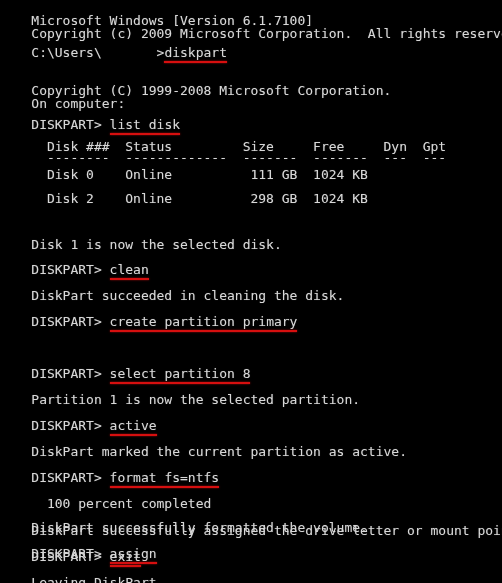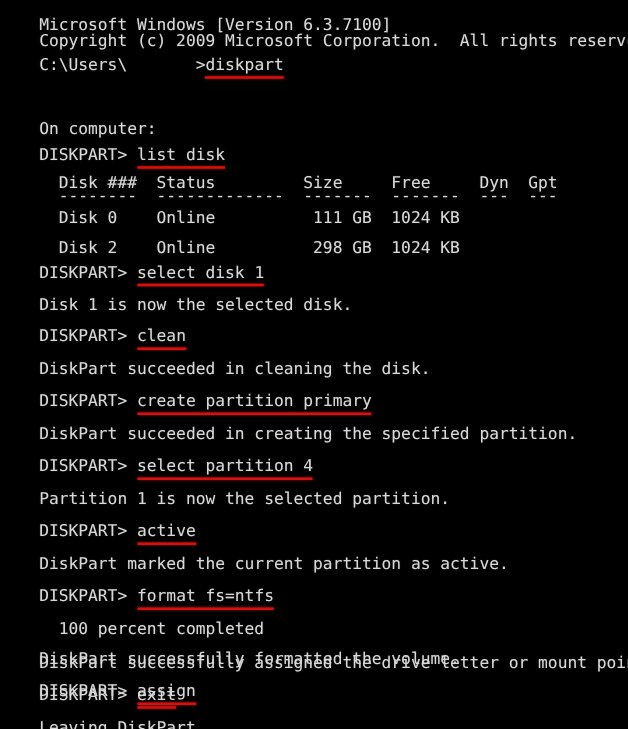--- a/index.html
+++ b/index.html
@@ -50,30 +50,33 @@
     box-shadow: 0 0 2px rgba(214,15,15,0.8);
   }
   .tablerow { color: #d8d8d8; }
 </style>
 </head>
 <body>
 
 <div id="console">
 
   <div class="line" style="top:1px">
-    <span class="seg">Microsoft Windows [Version 6.3.7100]</span>
+    <span class="seg">Microsoft Windows [Version 6.1.7100]</span>
   </div>
   <div class="line" style="top:14px">
     <span class="seg">Copyright (c) 2009 Microsoft Corporation.  All rights reserved.</span>
   </div>
 
   <div class="line" style="top:33px">
     <span class="seg">C:\Users\</span><span class="seg">       </span><span class="seg">&gt;</span><span class="cmd">diskpart</span>
   </div>
 
+  <div class="line" style="top:71px">
+    <span class="seg">Copyright (C) 1999-2008 Microsoft Corporation.</span>
+  </div>
   <div class="line" style="top:84px">
     <span class="seg">On computer:</span>
   </div>
 
   <div class="line tablerow" style="top:127px">
     <span class="seg">  Disk ###  Status         Size     Free     Dyn  Gpt</span>
   </div>
 
   <div class="line" style="top:105px">
     <span class="seg">DISKPART&gt;</span><span class="seg"> </span><span class="cmd">list disk</span>
@@ -81,43 +84,37 @@
   <div class="line tablerow" style="top:138px">
     <span class="seg">  --------  -------------  -------  -------  ---  ---</span>
   </div>
   <div class="line tablerow" style="top:155px">
     <span class="seg">  Disk 0    Online          111 GB  1024 KB</span>
   </div>
   <div class="line tablerow" style="top:179px">
     <span class="seg">  Disk 2    Online          298 GB  1024 KB</span>
   </div>
 
-  <div class="line" style="top:199px">
-    <span class="seg">DISKPART&gt;</span><span class="seg"> </span><span class="cmd">select disk 1</span>
-  </div>
   <div class="line" style="top:225px">
     <span class="seg">Disk 1 is now the selected disk.</span>
   </div>
 
   <div class="line" style="top:250px">
     <span class="seg">DISKPART&gt;</span><span class="seg"> </span><span class="cmd">clean</span>
   </div>
   <div class="line" style="top:276px">
     <span class="seg">DiskPart succeeded in cleaning the disk.</span>
   </div>
 
   <div class="line" style="top:302px">
     <span class="seg">DISKPART&gt;</span><span class="seg"> </span><span class="cmd">create partition primary</span>
   </div>
-  <div class="line" style="top:328px">
-    <span class="seg">DiskPart succeeded in creating the specified partition.</span>
-  </div>
 
   <div class="line" style="top:354px">
-    <span class="seg">DISKPART&gt;</span><span class="seg"> </span><span class="cmd">select partition 4</span>
+    <span class="seg">DISKPART&gt;</span><span class="seg"> </span><span class="cmd">select partition 8</span>
   </div>
   <div class="line" style="top:380px">
     <span class="seg">Partition 1 is now the selected partition.</span>
   </div>
 
   <div class="line" style="top:406px">
     <span class="seg">DISKPART&gt;</span><span class="seg"> </span><span class="cmd">active</span>
   </div>
   <div class="line" style="top:432px">
     <span class="seg">DiskPart marked the current partition as active.</span>

